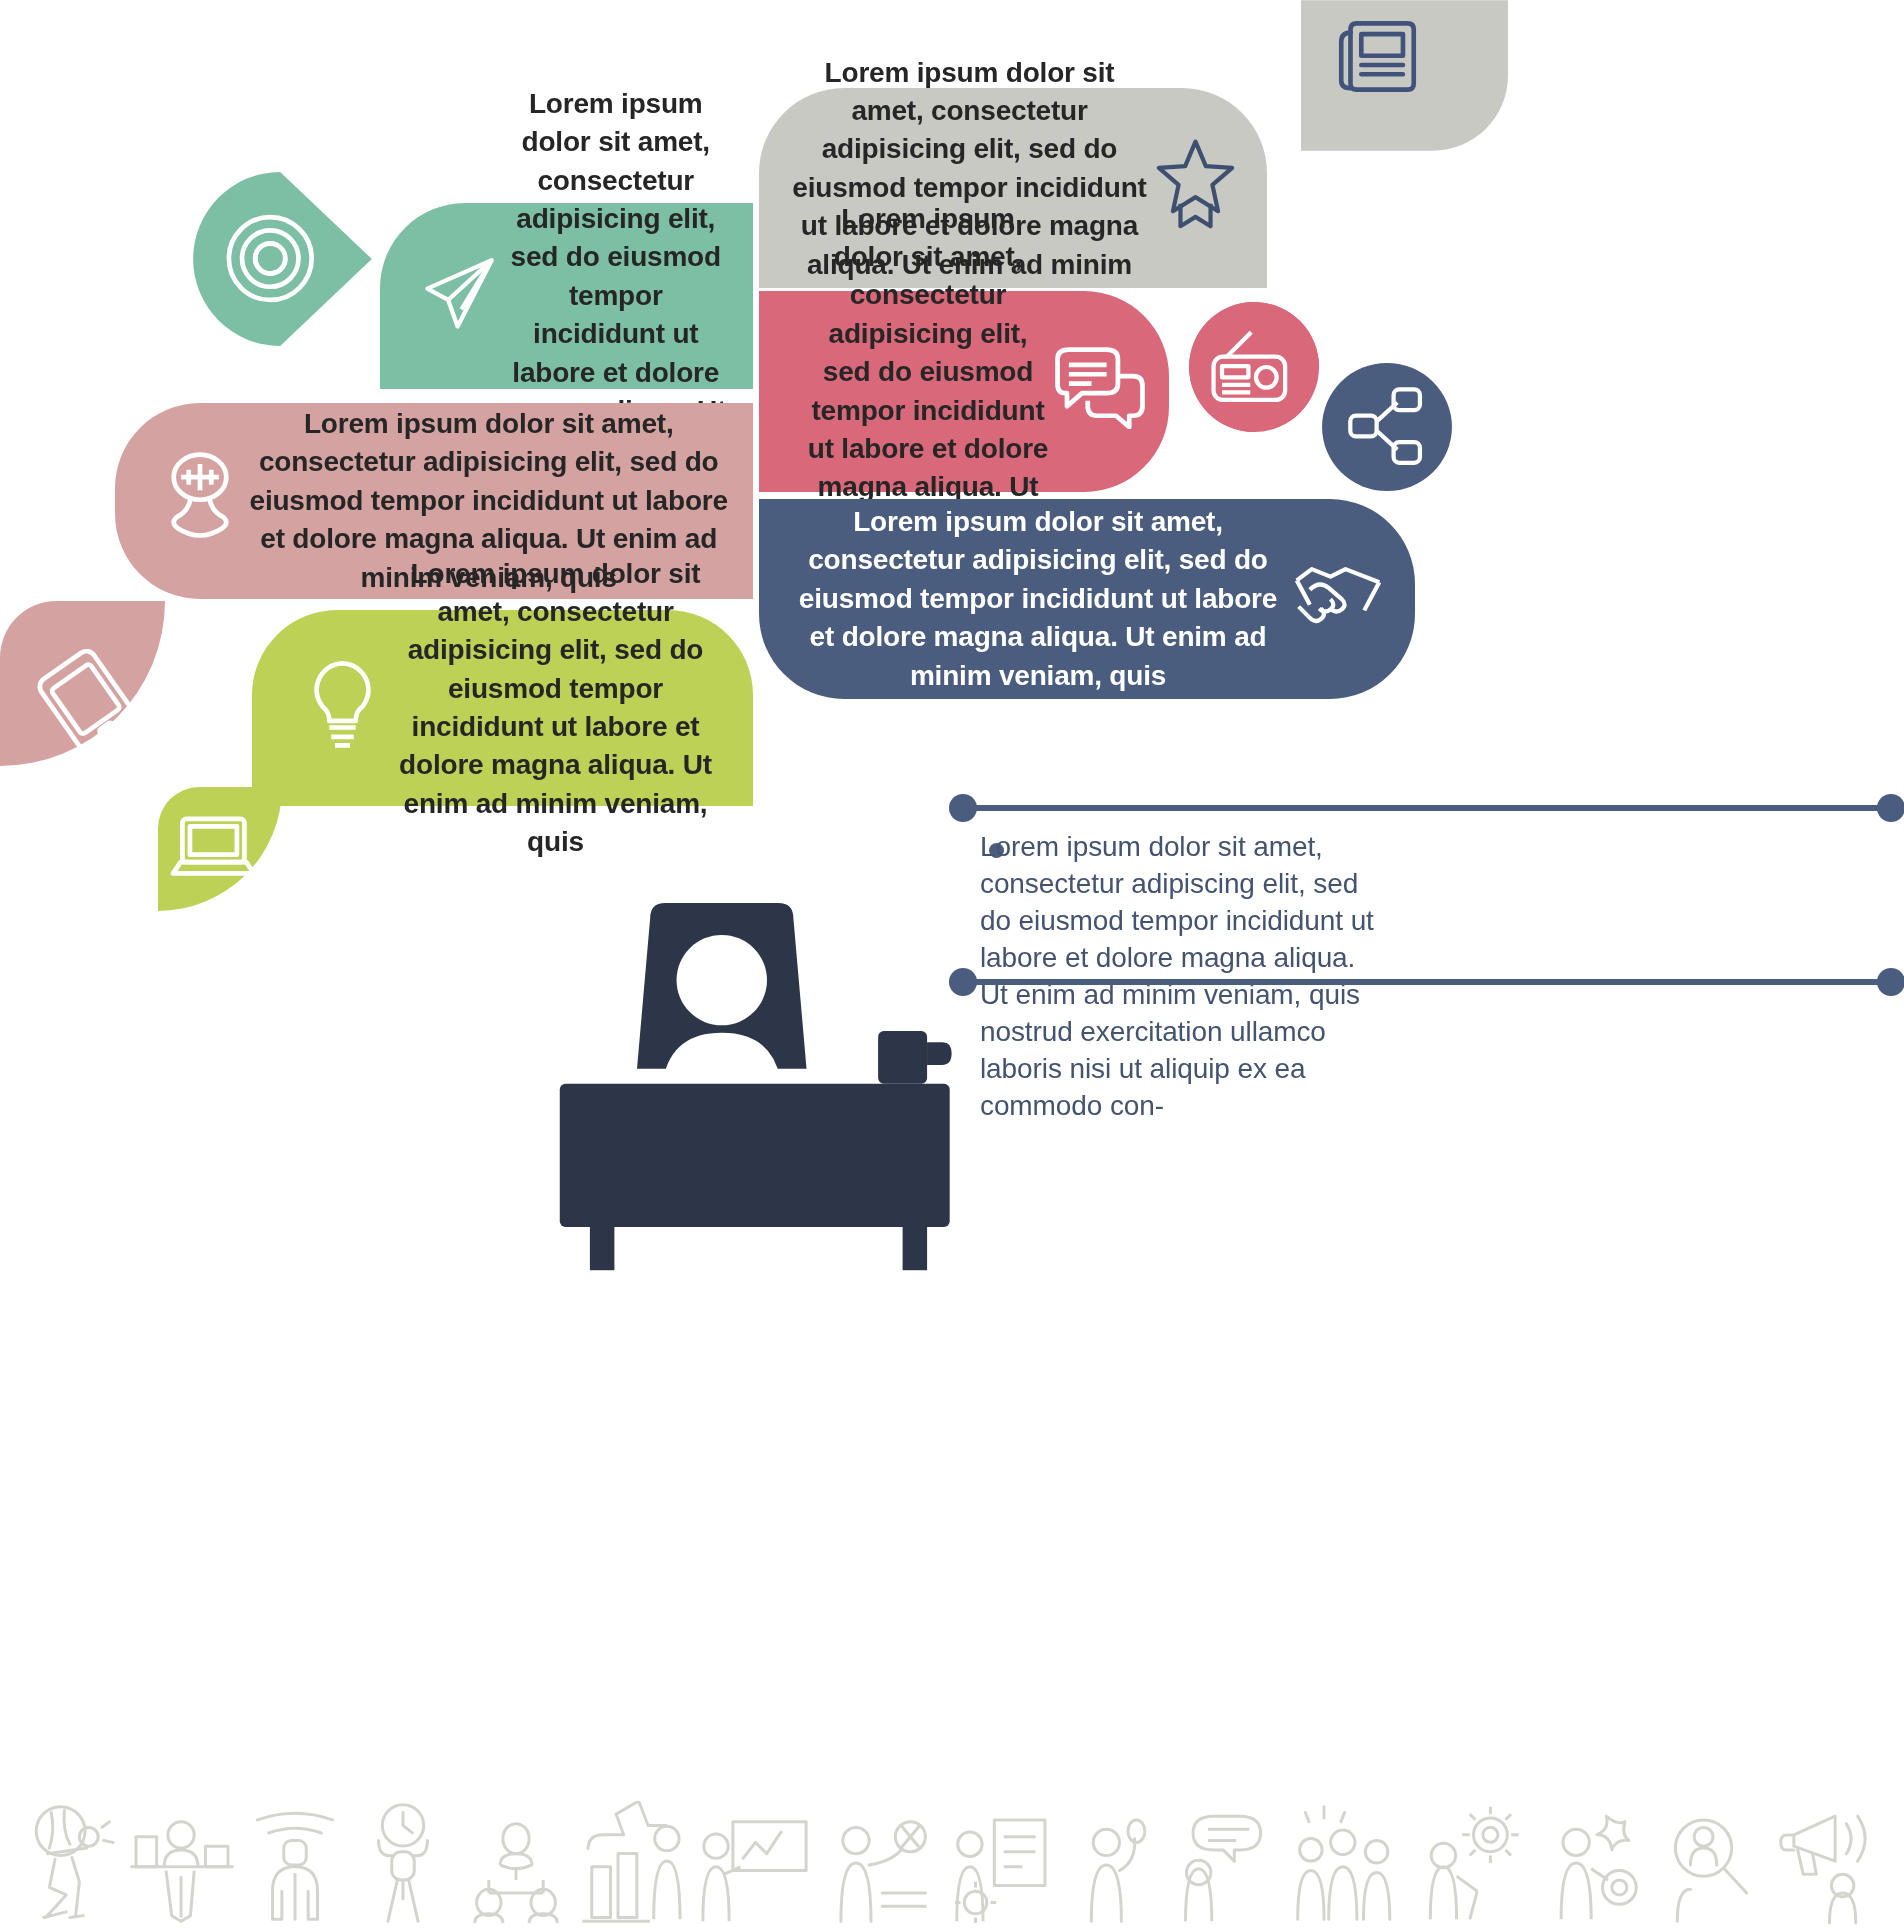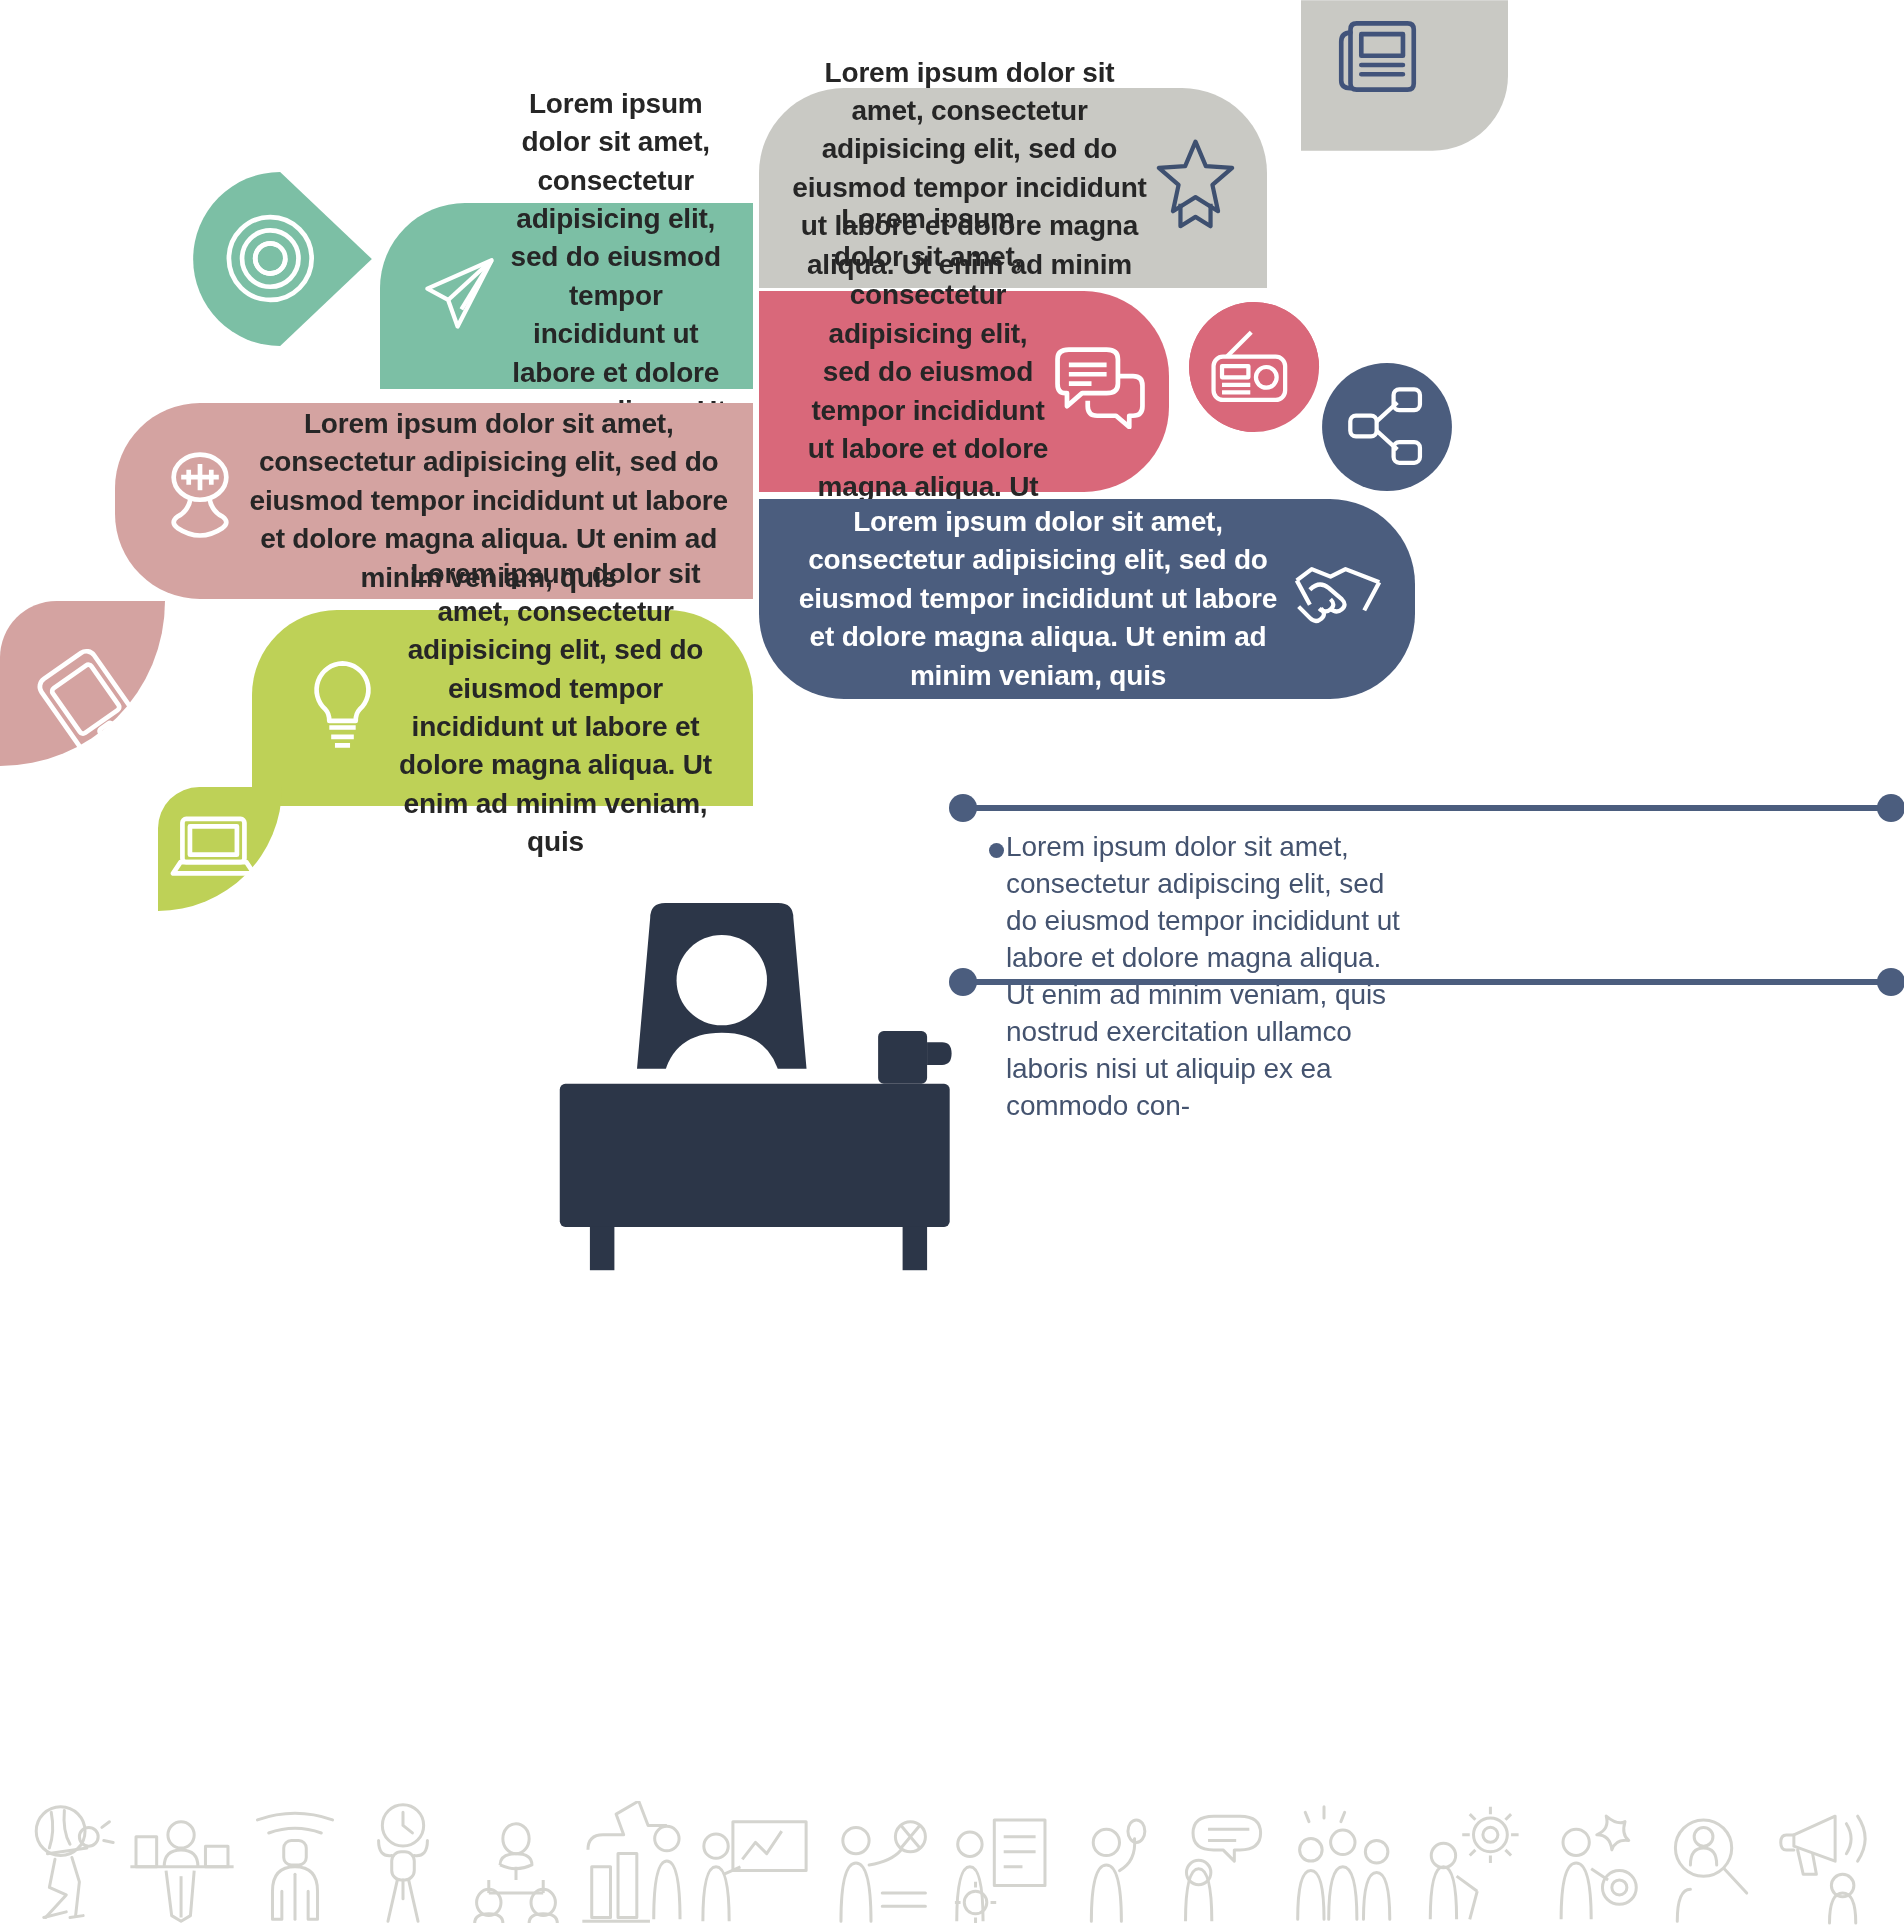--- a/index.html
+++ b/index.html
@@ -211,21 +211,21 @@
         <path d="M44 62 h54 M44 74 h54"></path>
       </g>
     </svg>
   </div>
 
   <div class="note-dot" style="left:949px;top:794px;"></div>
   <div class="note-rule" style="left:963px;top:805px;width:942px;"></div>
   <div class="note-dot" style="left:1877px;top:794px;"></div>
 
   <div class="note-bullet" style="left:989px;top:843px;"></div>
-  <div class="note-body" style="left:1006px;top:829px;width:400px;">Lorem ipsum dolor sit amet, consectetur adipiscing elit, sed do eiusmod tempor incididunt ut labore et dolore magna aliqua. Ut enim ad minim veniam, quis nostrud exercitation ullamco laboris nisi ut aliquip ex ea commodo con-</div>
+  <div class="note-body" style="left:980px;top:829px;width:400px;">Lorem ipsum dolor sit amet, consectetur adipiscing elit, sed do eiusmod tempor incididunt ut labore et dolore magna aliqua. Ut enim ad minim veniam, quis nostrud exercitation ullamco laboris nisi ut aliquip ex ea commodo con-</div>
 
   <div class="note-dot" style="left:949px;top:968px;"></div>
   <div class="note-rule" style="left:963px;top:979px;width:942px;"></div>
   <div class="note-dot" style="left:1877px;top:968px;"></div>
 
   <div class="pin" style="left:556px;top:899px;width:405px;height:377px;">
     <svg width="405" height="377" viewBox="0 0 430 400">
 
       <path d="M100 20 q0 -16 16 -16 h120 q16 0 16 16 l14 160 h-180 Z" fill="#2c3648"></path>
 

